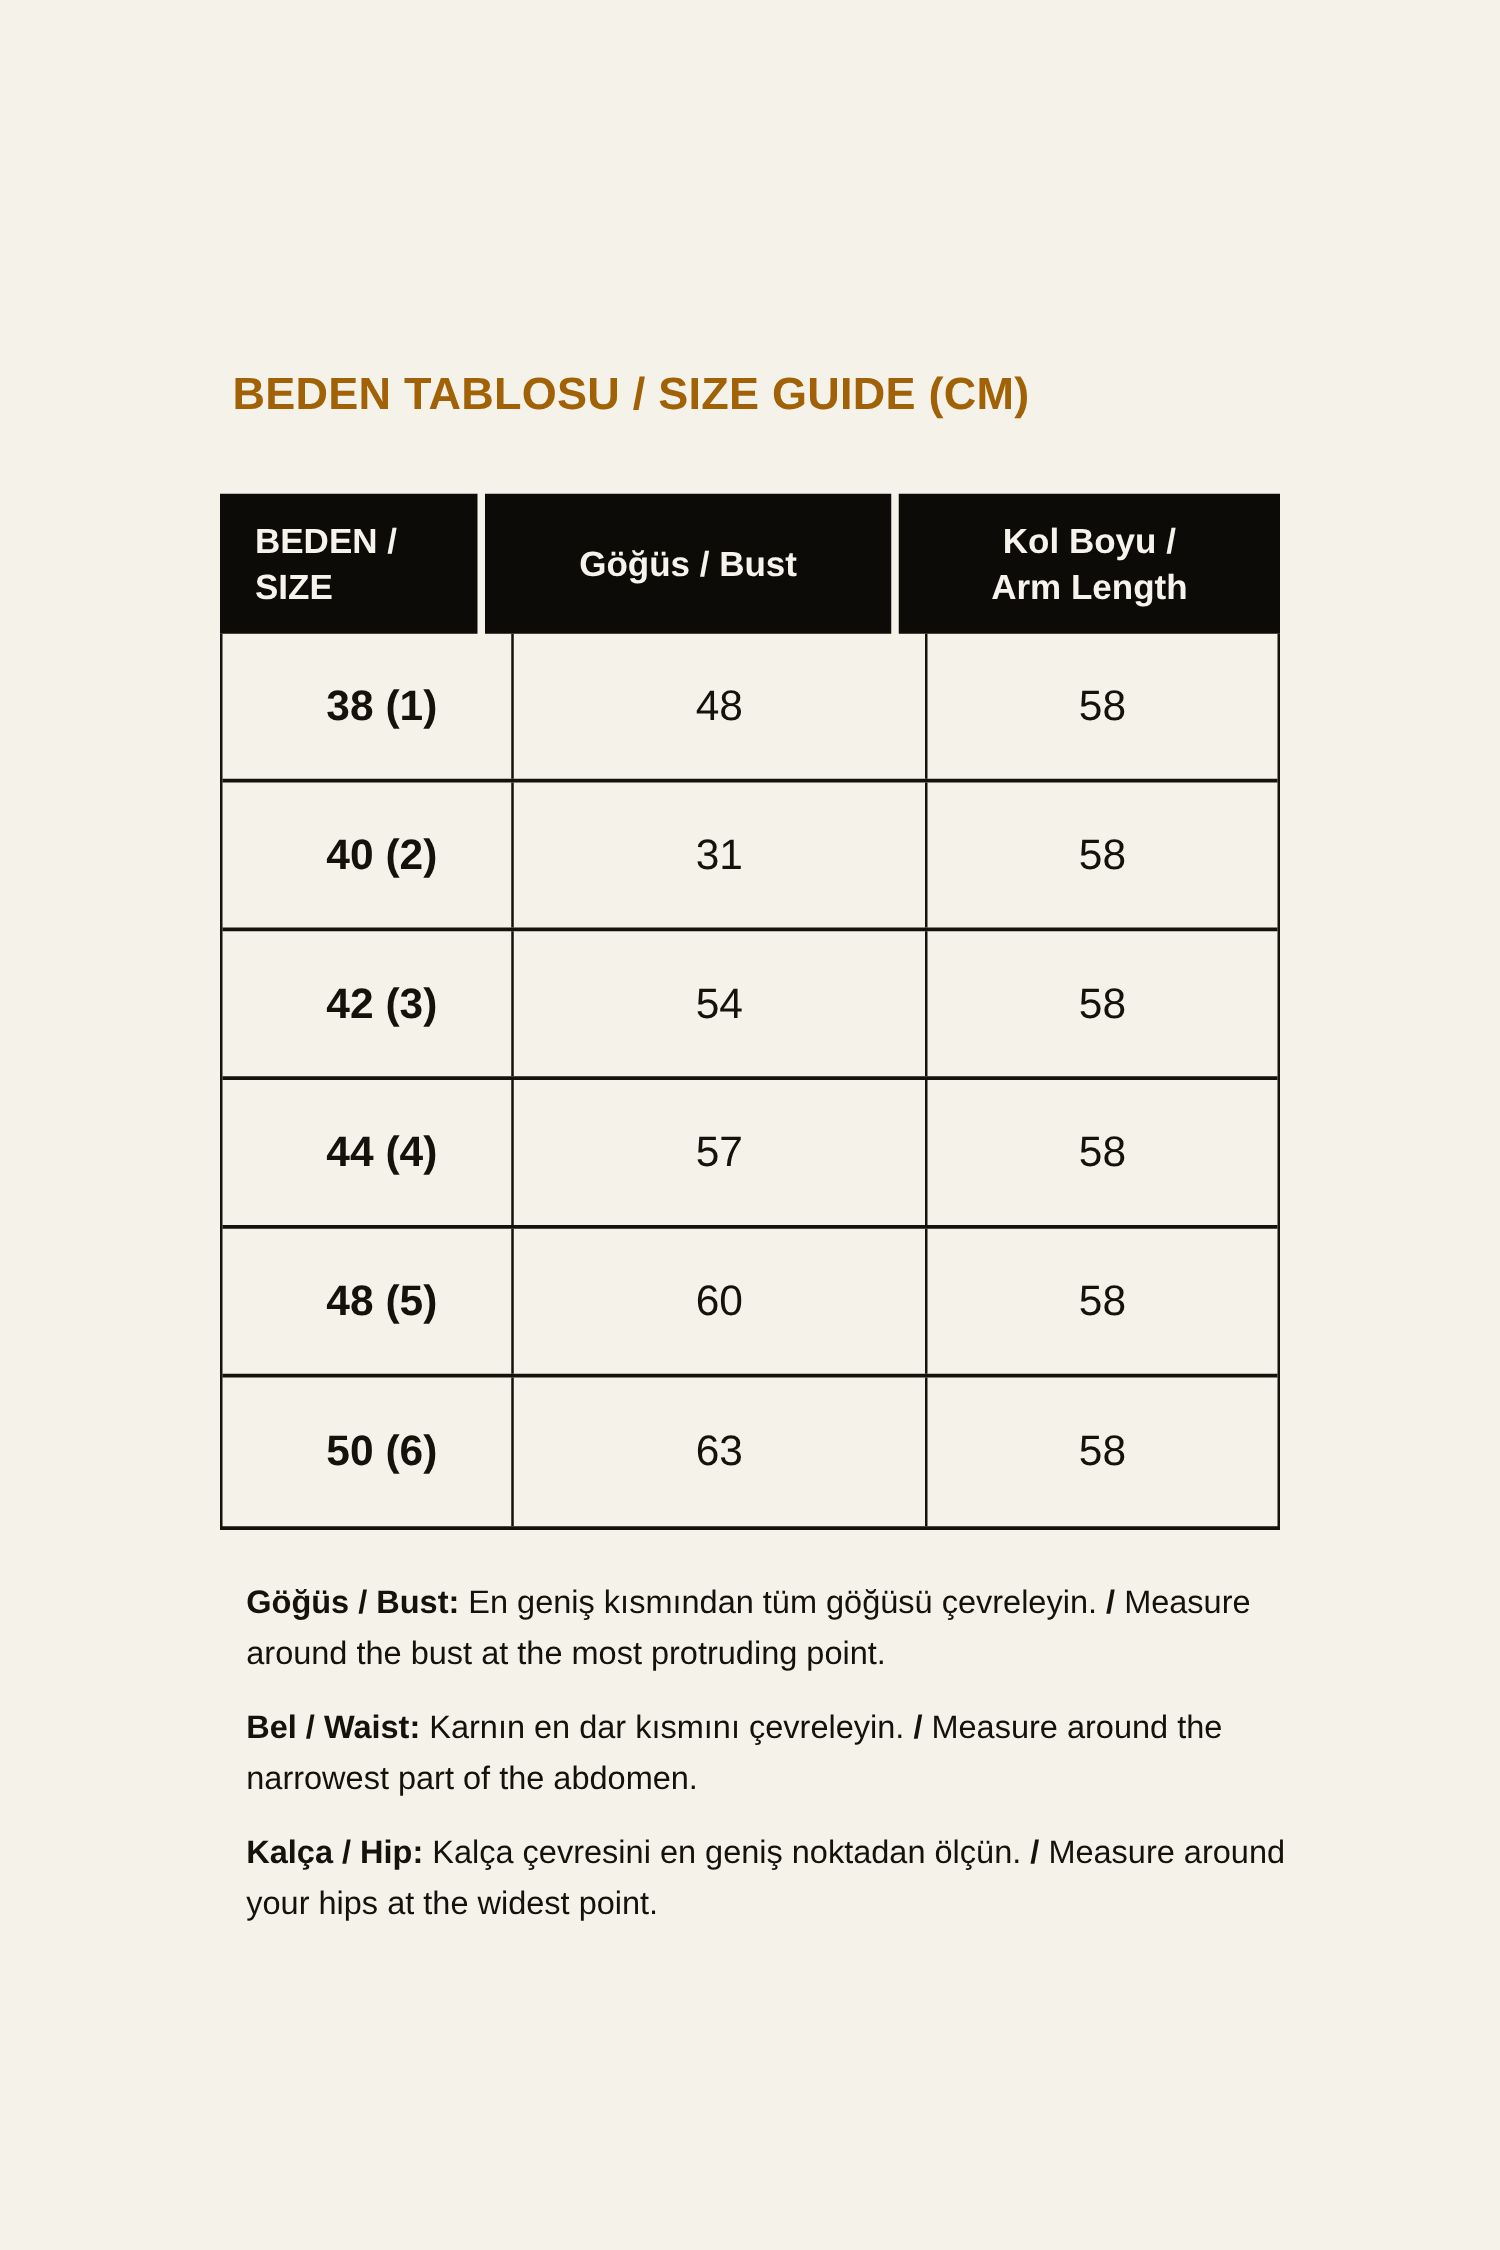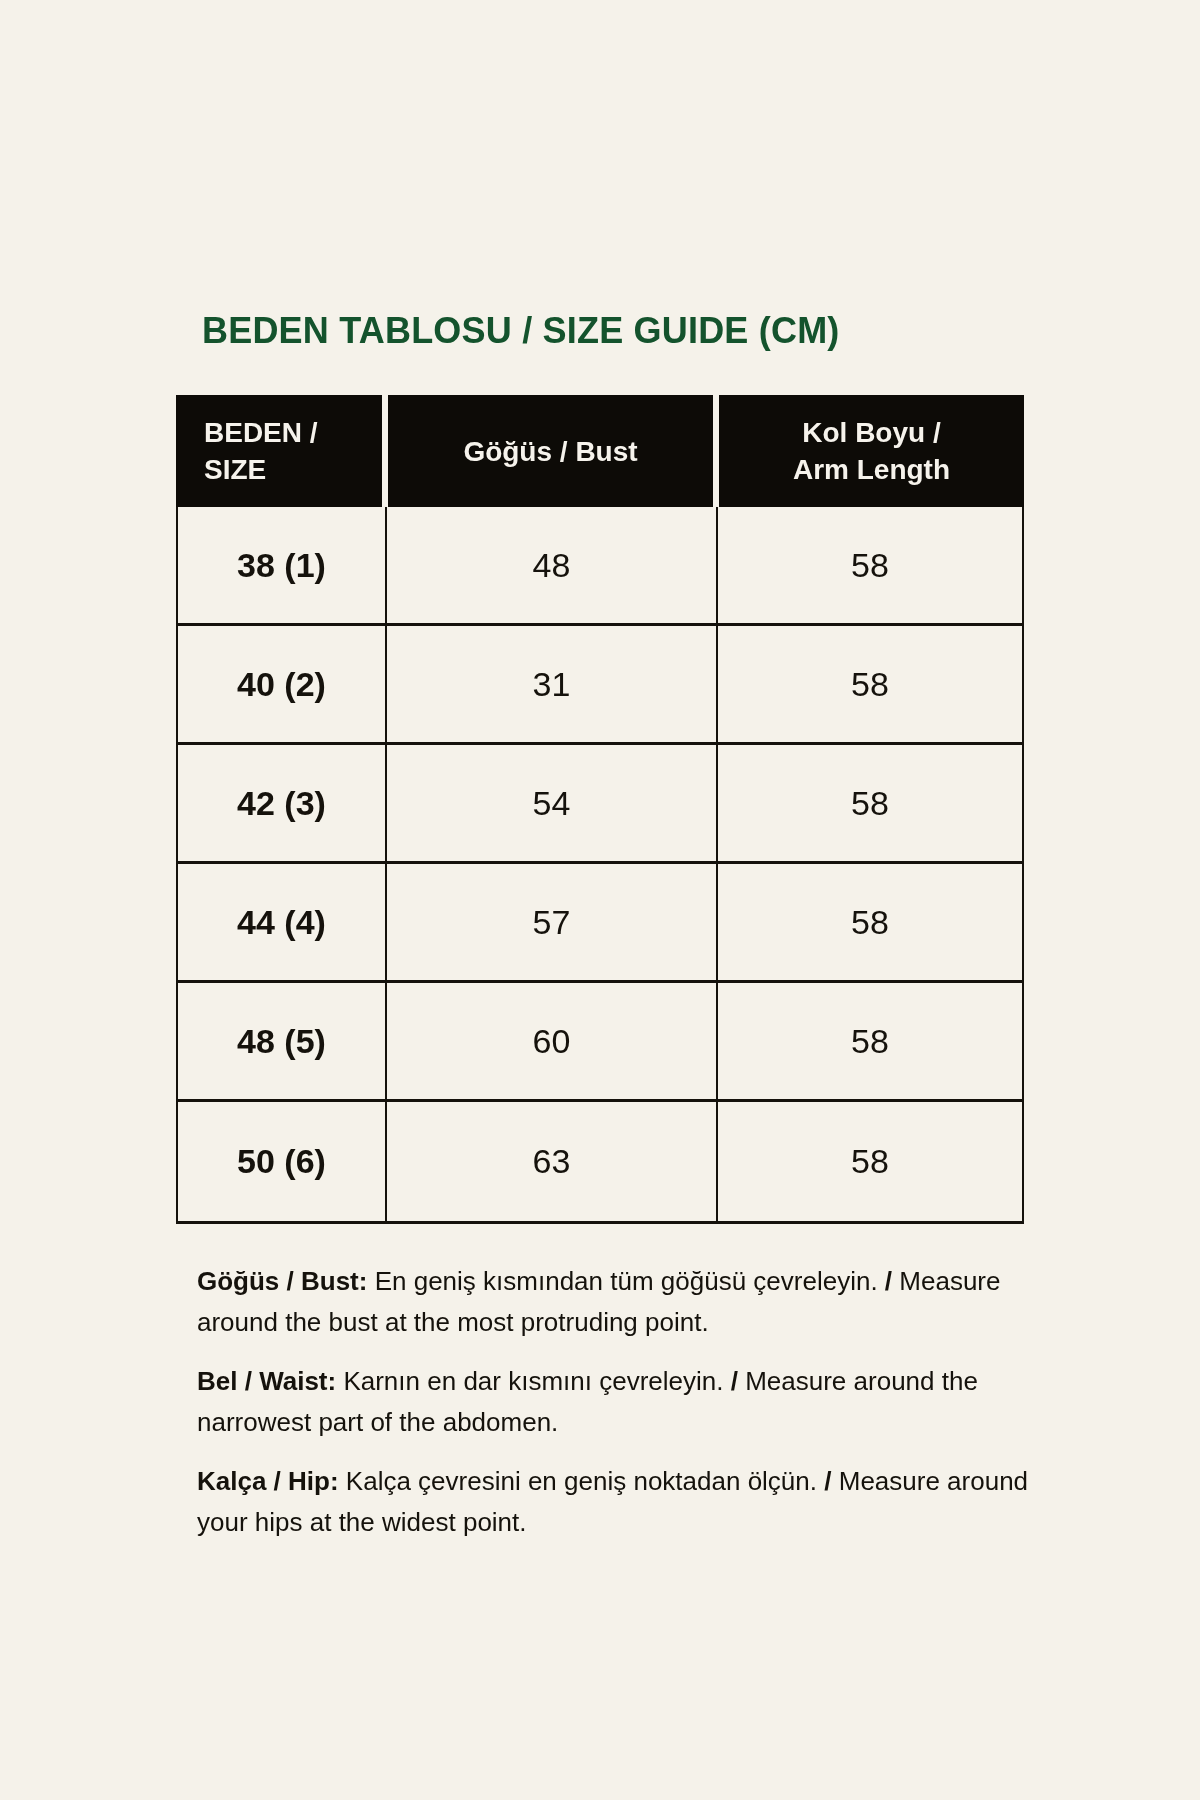--- a/index.html
+++ b/index.html
@@ -10,25 +10,25 @@
     background: #F5F2EA;
     font-family: "Liberation Sans", sans-serif;
     color: #15120C;
     position: relative;
     overflow: hidden;
   }
   .page-title {
     position: absolute;
     left: 186px;
     top: 294px;
-    margin: 16px;
+    margin: 0;
     font-size: 36px;
     font-weight: 700;
     letter-spacing: 0.2px;
-    color: #14532d;
+    color: #a16207;
   }
   .size-table {
     position: absolute;
     left: 176px;
     top: 395px;
     width: 848px;
   }
   .thead {
     display: grid;
     grid-template-columns: 206px 325px 1fr;
@@ -52,20 +52,21 @@
     width: 848px;
     border: 2px solid #15120C;
     border-top: 0;
     border-bottom-width: 3px;
   }
   .tr {
     display: grid;
     grid-template-columns: 209px 331px 1fr;
     height: 119px;
     border-bottom: 3px solid #15120C;
+    padding-left: 24px;
   }
   .tr:last-child { border-bottom: 0; }
   .td {
     display: flex;
     align-items: center;
     justify-content: center;
     font-size: 34px;
     font-weight: 400;
     color: #15120C;
   }

